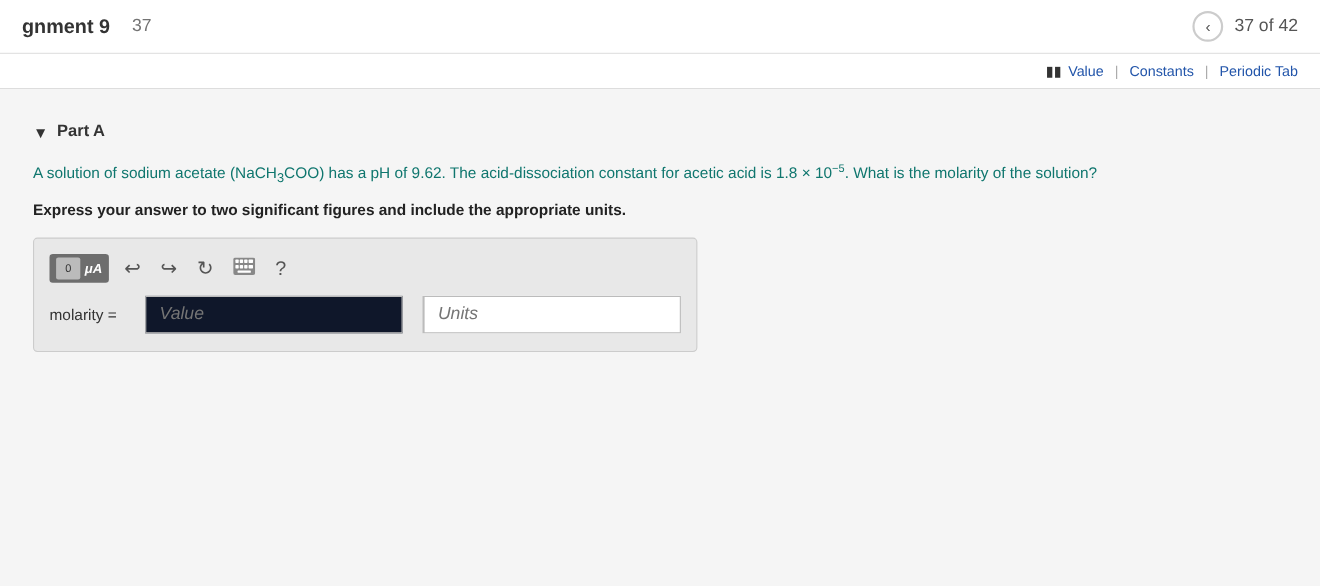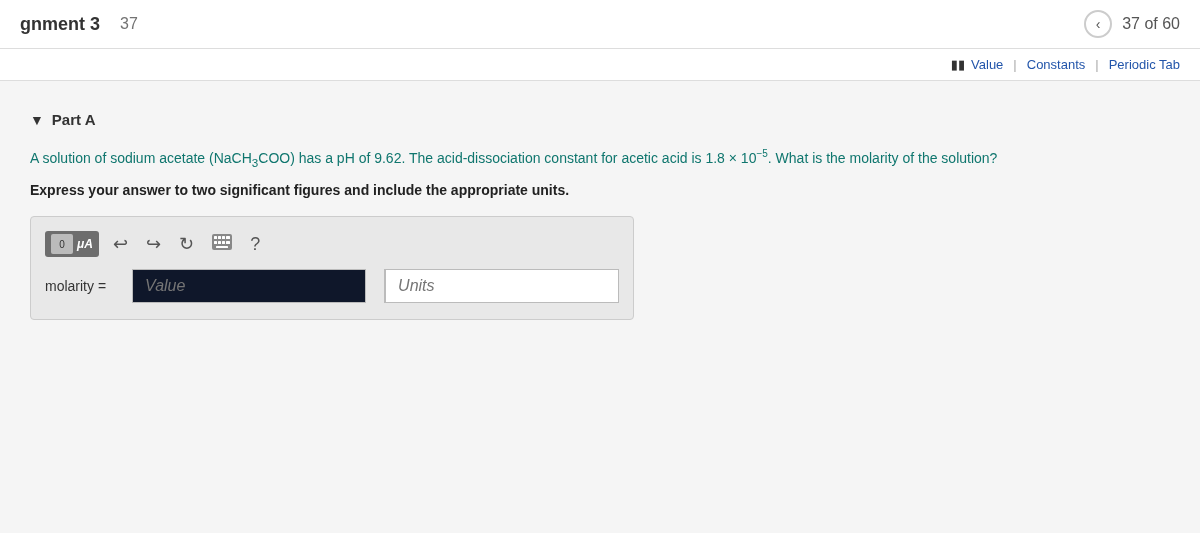--- a/index.html
+++ b/index.html
@@ -222,28 +222,28 @@
       font-size: 18px;
       color: #555;
       margin-left: 4px;
     }
   </style>
 </head>
 <body>
 
 <div class="top-bar">
   <div style="display:flex;align-items:center;gap:20px;">
-    <span class="assignment-title">gnment 3</span>
+    <span class="assignment-title">gnment 9</span>
     <span class="question-number-left">37</span>
   </div>
   <div class="question-nav">
     <div class="nav-chevron">
       <span>‹</span>
     </div>
-    <span class="question-counter">37 of 60</span>
+    <span class="question-counter">37 of 42</span>
   </div>
 </div>
 
 <div class="secondary-bar">
   <span class="review-icon">▮▮</span>
   <span class="secondary-link">Value</span>
   <span class="separator">|</span>
   <span class="secondary-link">Constants</span>
   <span class="separator">|</span>
   <span class="secondary-link">Periodic Tab</span>

